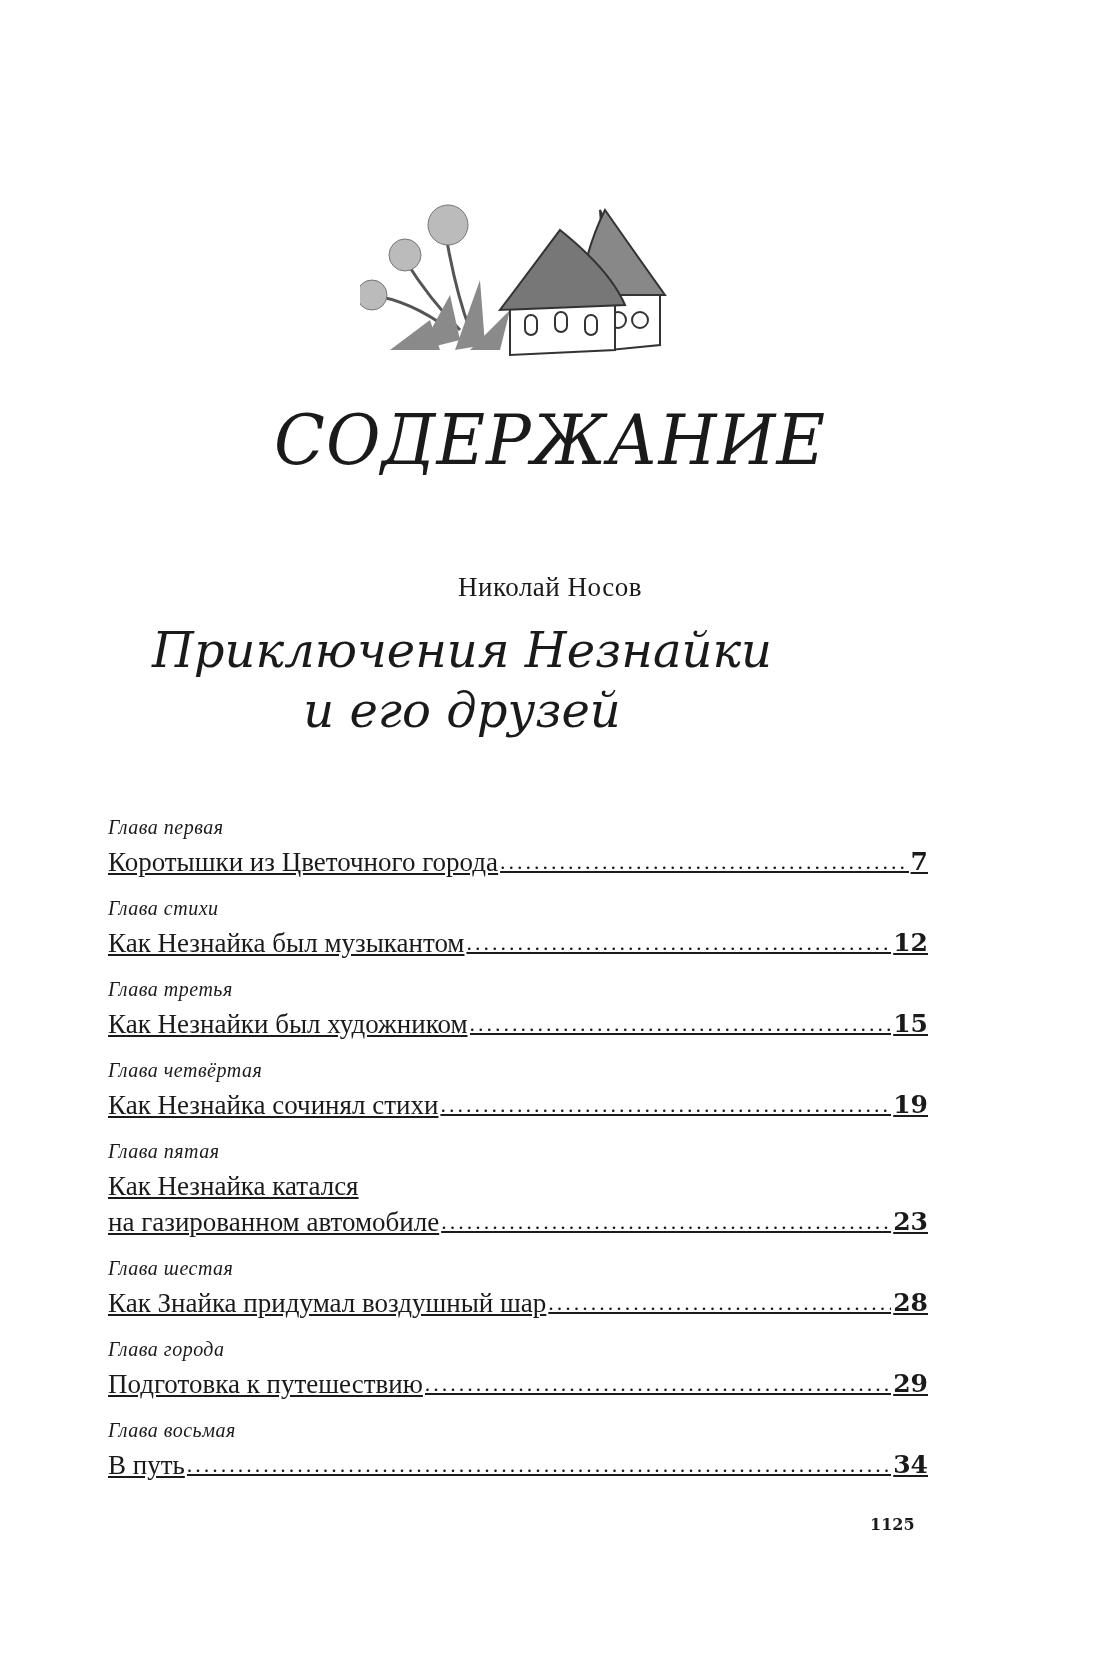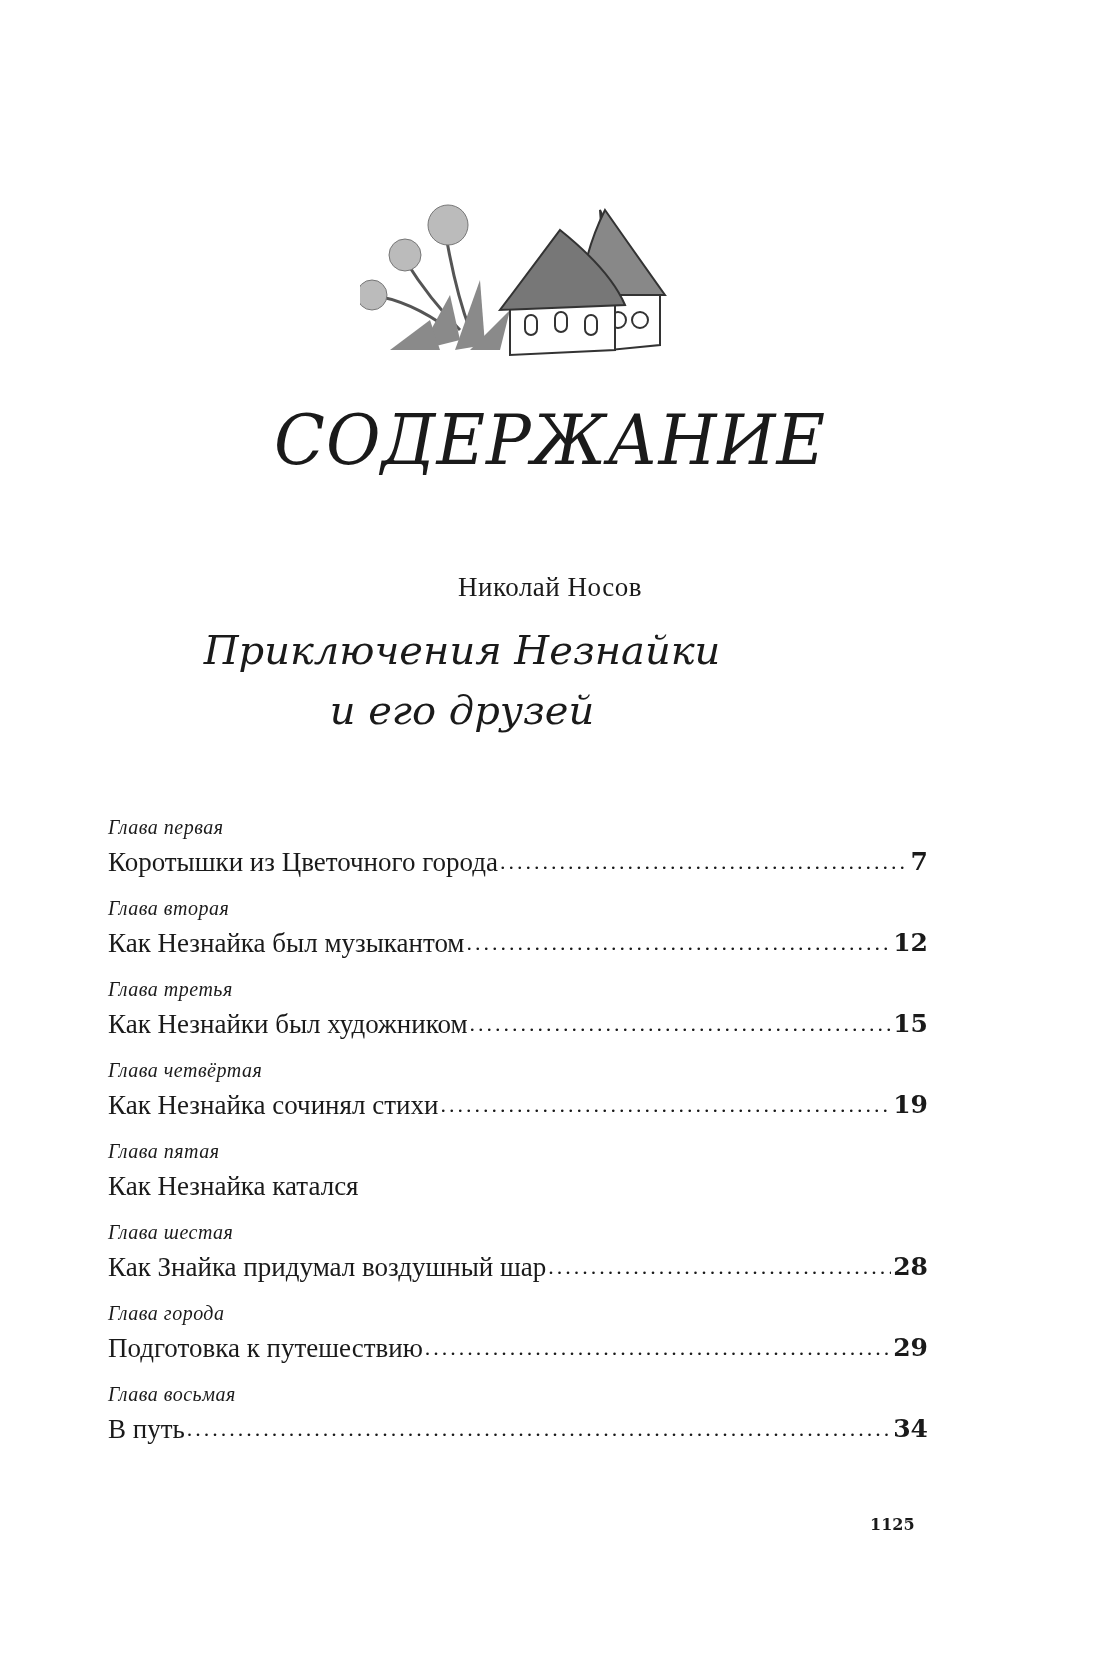--- a/index.html
+++ b/index.html
@@ -1,24 +1,24 @@
 <!DOCTYPE html>
 <html><head>
 <meta charset="utf-8">
 <style>
   html, body { margin:0; padding:0; background:#ffffff; }
   body { width:1100px; height:1669px; position:relative; overflow:hidden; color:#1a1a1a; font-family:"Liberation Serif","DejaVu Serif",serif; }
   .illustration { position:absolute; left:360px; top:200px; width:330px; height:160px; }
   .toc-title { position:absolute; left:0; width:1100px; top:405px; text-align:center; font-family:"DejaVu Serif",serif; font-size:70px; letter-spacing:1px; font-style:italic; font-weight:normal; line-height:1; transform:scaleX(0.95); }
   .author { position:absolute; left:0; width:1100px; top:572px; text-align:center; font-size:27px; letter-spacing:0.5px; }
-  .book-title { position:absolute; left:0; width:924px; top:620px; text-align:center; font-family:"DejaVu Serif",serif; font-style:italic; font-size:40px; line-height:60px; }
+  .book-title { position:absolute; left:0; width:924px; top:620px; text-align:center; font-family:"DejaVu Serif",serif; font-style:italic; font-size:48px; line-height:60px; }
   .toc { position:absolute; left:108px; width:820px; top:810px; }
   .entry { margin-bottom:11px; }
   .chapter { font-style:italic; font-size:20px; line-height:34px; letter-spacing:0.5px; }
-  .line { display:flex; align-items:flex-end; font-size:27px; line-height:36px; }
+  .line { display:flex; align-items:flex-end; font-size:27px; line-height:36px;text-decoration:underline; }
   .line .text { white-space:nowrap; }
   .line .leader { flex:1; overflow:hidden; white-space:nowrap; margin:0 2px; letter-spacing:3px; font-size:22px; }
   .line .leader::after { content:"......................................................................................................................................................"; }
   .line .page { white-space:nowrap; font-weight:bold; font-family:"DejaVu Serif",serif; font-size:25px; }
   .folio { position:absolute; left:870px; top:1515px; font-family:"DejaVu Serif",serif; font-size:16px; font-weight:bold; }
 </style>
 </head>
 <body>
 
 <div class="illustration">
@@ -64,21 +64,21 @@
 <div class="toc" id="toc">
     <div class="entry">
       <div class="chapter">Глава первая</div>
       <div class="line">
         <span class="text">Коротышки из Цветочного города</span>
         <span class="leader"></span>
         <span class="page">7</span>
       </div>
     </div>
     <div class="entry">
-      <div class="chapter">Глава вторая</div>
+      <div class="chapter">Глава стихи</div>
       <div class="line">
         <span class="text">Как Незнайка был музыкантом</span>
         <span class="leader"></span>
         <span class="page">12</span>
       </div>
     </div>
     <div class="entry">
       <div class="chapter">Глава третья</div>
       <div class="line">
         <span class="text">Как Незнайки был художником</span>
@@ -91,20 +91,25 @@
       <div class="line">
         <span class="text">Как Незнайка сочинял стихи</span>
         <span class="leader"></span>
         <span class="page">19</span>
       </div>
     </div>
     <div class="entry">
       <div class="chapter">Глава пятая</div>
       <div class="line">
         <span class="text">Как Незнайка катался</span>
+      </div>
+      <div class="line">
+        <span class="text">на газированном автомобиле</span>
+        <span class="leader"></span>
+        <span class="page">23</span>
       </div>
     </div>
     <div class="entry">
       <div class="chapter">Глава шестая</div>
       <div class="line">
         <span class="text">Как Знайка придумал воздушный шар</span>
         <span class="leader"></span>
         <span class="page">28</span>
       </div>
     </div>

